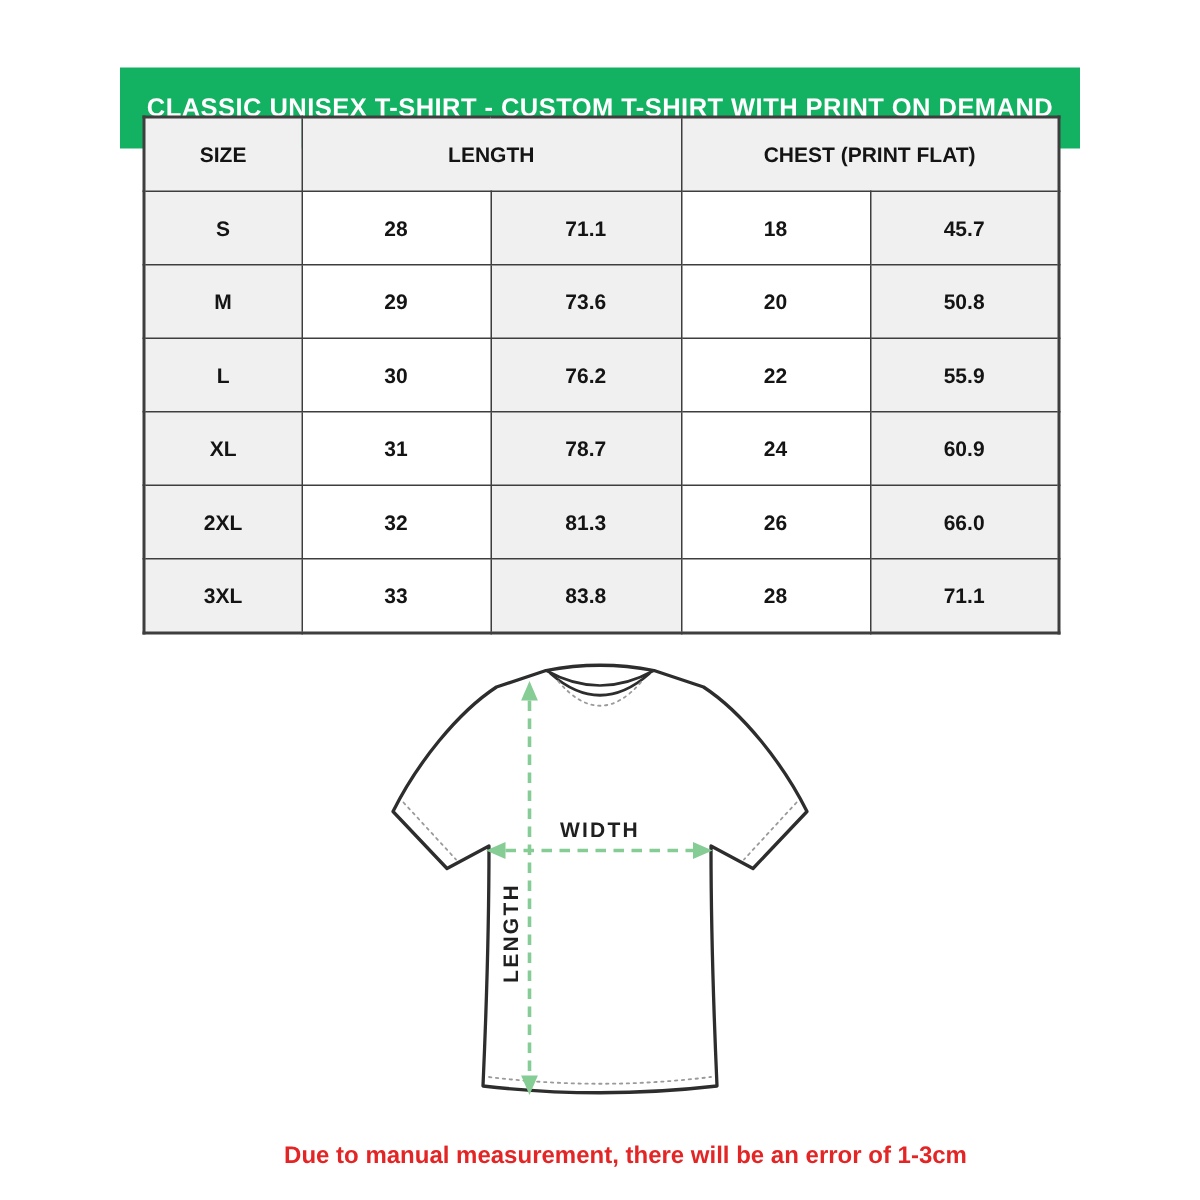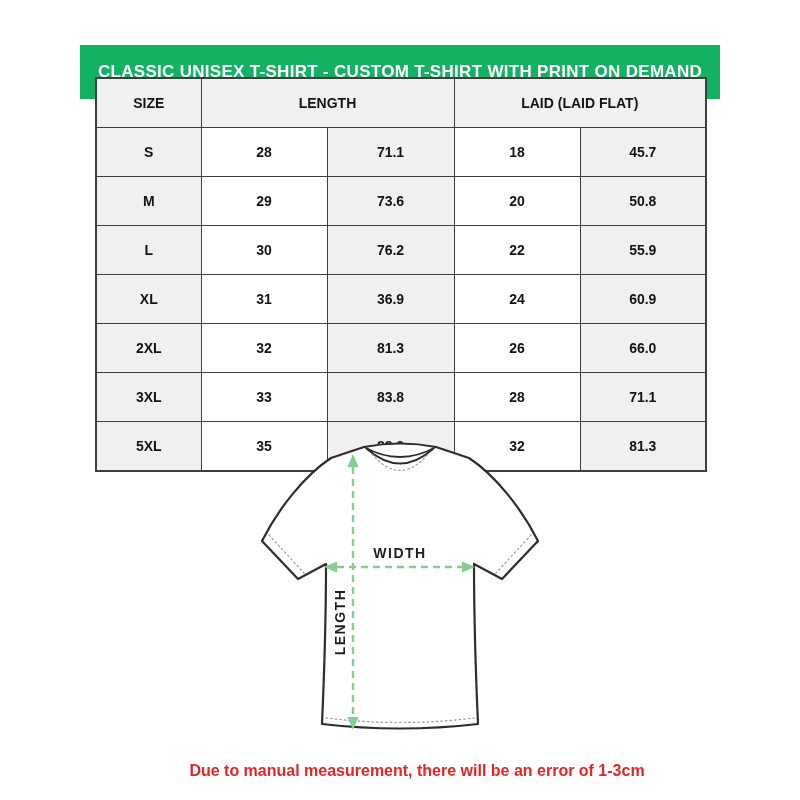--- a/index.html
+++ b/index.html
@@ -57,21 +57,21 @@
       <col class="col-size">
         <col class="col-a">
         <col class="col-b">
         <col class="col-a">
         <col class="col-a">
     </colgroup>
     <thead>
       <tr>
         <th class="cell-gray">SIZE</th>
         <th class="cell-gray" colspan="2">LENGTH</th>
-        <th class="cell-gray" colspan="2">LAID (LAID FLAT)</th>
+        <th class="cell-gray" colspan="2">CHEST (PRINT FLAT)</th>
       </tr>
     </thead>
     <tbody>
       <tr>
         <td class="cell-gray">S</td>
         <td class="cell-white">28</td>
         <td class="cell-gray">71.1</td>
         <td class="cell-white">18</td>
         <td class="cell-gray">45.7</td>
       </tr>
@@ -85,44 +85,37 @@
       <tr>
         <td class="cell-gray">L</td>
         <td class="cell-white">30</td>
         <td class="cell-gray">76.2</td>
         <td class="cell-white">22</td>
         <td class="cell-gray">55.9</td>
       </tr>
       <tr>
         <td class="cell-gray">XL</td>
         <td class="cell-white">31</td>
-        <td class="cell-gray">36.9</td>
+        <td class="cell-gray">78.7</td>
         <td class="cell-white">24</td>
         <td class="cell-gray">60.9</td>
       </tr>
       <tr>
         <td class="cell-gray">2XL</td>
         <td class="cell-white">32</td>
         <td class="cell-gray">81.3</td>
         <td class="cell-white">26</td>
         <td class="cell-gray">66.0</td>
       </tr>
       <tr>
         <td class="cell-gray">3XL</td>
         <td class="cell-white">33</td>
         <td class="cell-gray">83.8</td>
         <td class="cell-white">28</td>
         <td class="cell-gray">71.1</td>
-      </tr>
-      <tr>
-        <td class="cell-gray">5XL</td>
-        <td class="cell-white">35</td>
-        <td class="cell-gray">88.9</td>
-        <td class="cell-white">32</td>
-        <td class="cell-gray">81.3</td>
       </tr>
     </tbody>
   </table>
 
   <div class="tshirt-wrap">
     <svg width="300" height="300" viewBox="0 0 300 300">
 
       <path class="tee-outline" d="
         M 114,10
         Q 150,3 186,10

